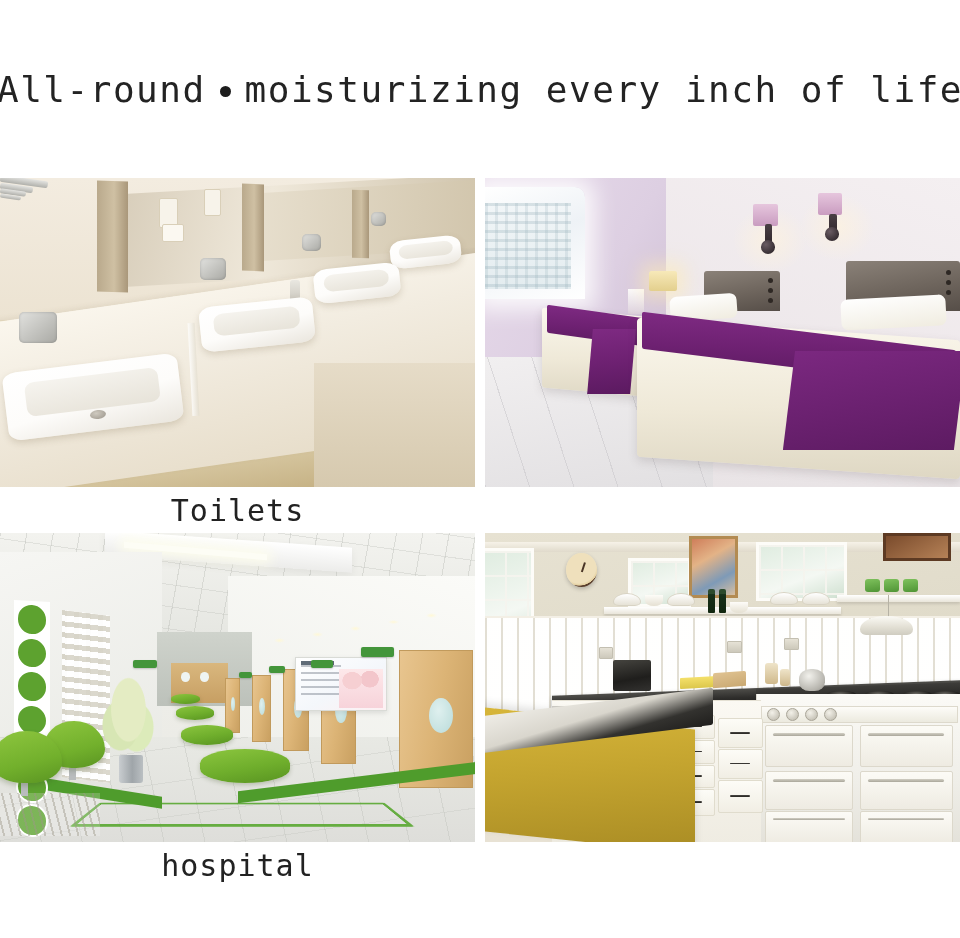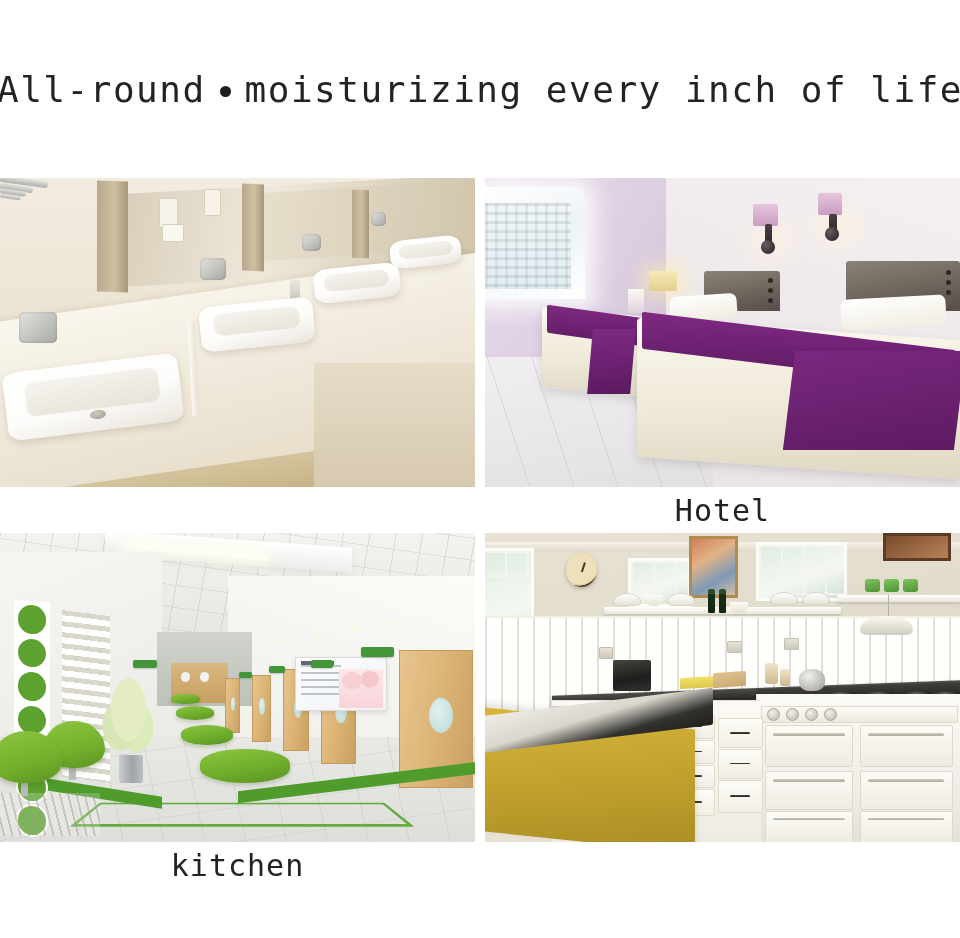--- a/index.html
+++ b/index.html
@@ -718,20 +718,21 @@
       <div class="tl-soap"></div>
       <div class="tl-sink tl-s2">
           <div class="basin"></div>
         </div>
       <div class="tl-stand"></div>
       <div class="tl-sink tl-s1">
           <div class="basin"></div>
         </div>
       <div class="tl-drain"></div>
     </div>
+    <div class="caption">Toilets</div>
   </div>
 
   <div class="tile col-right row-top">
     <div class="photo ph-hotel">
       <div class="ht-wall-left"></div>
       <div class="ht-wall-right"></div>
       <div class="ht-window"></div>
       <div class="ht-bldg"></div>
 
       <div class="ht-glow ht-g1"></div>
@@ -766,21 +767,20 @@
       <div class="ht-pillow ht-pl1"></div>
       <div class="ht-bed ht-bed1"></div>
       <div class="ht-runner ht-run1"></div>
       <div class="ht-runner ht-run1b"></div>
 
       <div class="ht-pillow ht-pl2"></div>
       <div class="ht-bed ht-bed2"></div>
       <div class="ht-runner ht-run2"></div>
       <div class="ht-runner ht-run2b"></div>
     </div>
-    <div class="caption">Hotel</div>
   </div>
 
   <div class="tile col-left row-bottom">
     <div class="photo ph-hospital">
       <div class="hp-ceiling"></div>
       <div class="hp-soffit"></div>
       <div class="hp-strip"></div>
 
       <div class="hp-wall-left"></div>
       <div class="hp-wall-right"></div>
@@ -847,21 +847,21 @@
 
       <div class="hp-plant"></div>
       <div class="hp-pot"></div>
 
       <div class="hp-rug"></div>
       <div class="hp-chair-stem hp-cs2"></div>
       <div class="hp-chair hp-ch2"></div>
       <div class="hp-chair-stem hp-cs1"></div>
       <div class="hp-chair hp-ch1"></div>
     </div>
-    <div class="caption">kitchen</div>
+    <div class="caption">hospital</div>
   </div>
 
   <div class="tile col-right row-bottom">
     <div class="photo ph-kitchen">
       <div class="kt-wall"></div>
       <div class="kt-crown"></div>
 
       <div class="kt-window kt-w1">
           <span class="pane"></span>
         </div>

